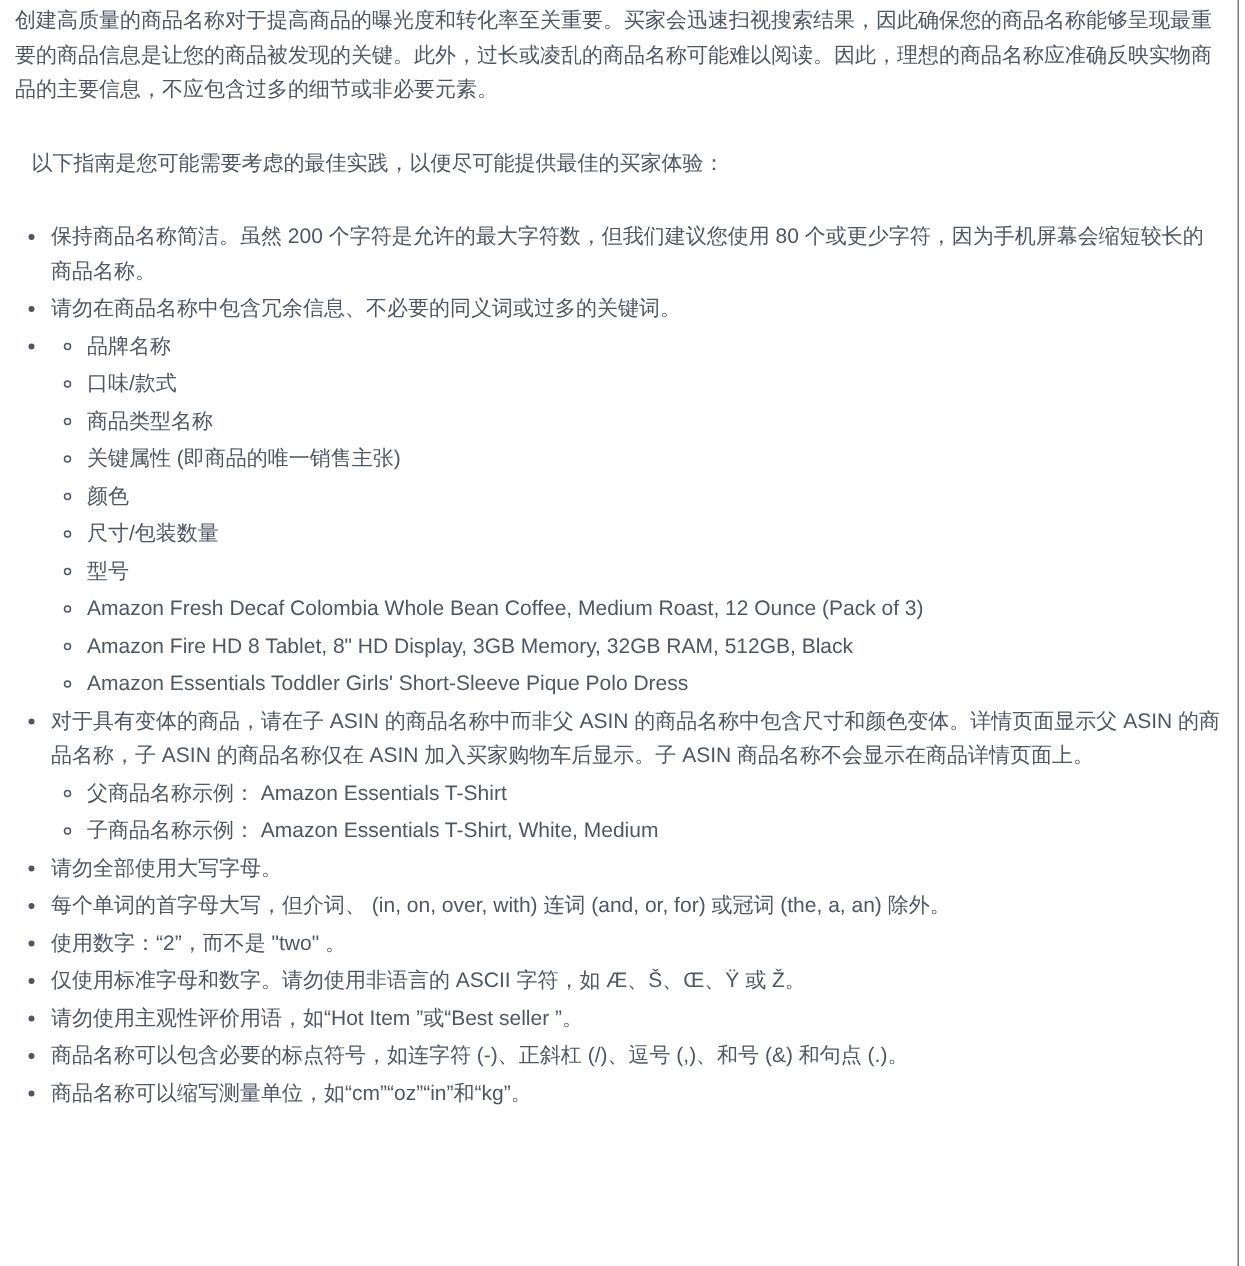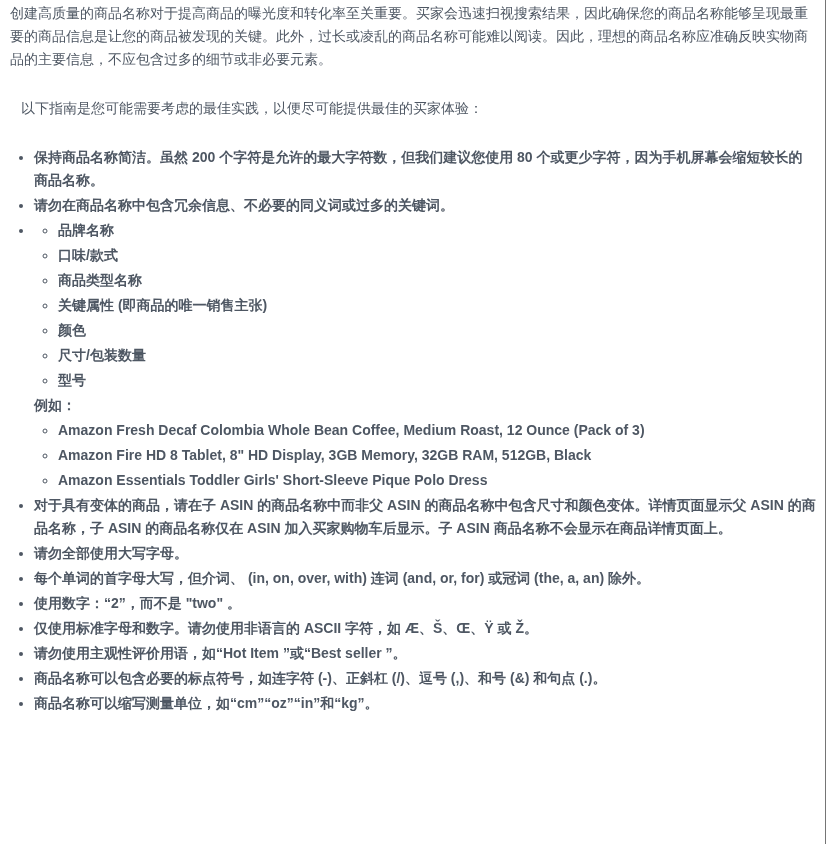--- a/index.html
+++ b/index.html
@@ -36,21 +36,20 @@
     margin-top: 26px;
     margin-left: 11px;
   }
   ul.toplist {
     margin: 26px 0 0 0;
     padding-left: 24px;
     list-style-type: disc;
   }
   ul.toplist > li {
     margin-bottom: 2px;
-    font-weight: bold;
   }
   ul.sublist {
     margin: 2px 0 2px 0;
     padding-left: 24px;
     list-style-type: circle;
   }
   ul.sublist > li {
     margin-bottom: 2px;
   }
   .example-label {
@@ -88,30 +87,33 @@
     <li>
       <ul class="sublist">
         <li><span>品牌名称</span></li>
         <li><span>口味/款式</span></li>
         <li><span>商品类型名称</span></li>
         <li><span>关键属性 (即商品的唯一销售主张)</span></li>
         <li><span>颜色</span></li>
         <li><span>尺寸/包装数量</span></li>
         <li><span>型号</span></li>
       </ul>
-      <div class="example-label">例如：</div>
       <ul class="sublist">
         <li><span>Amazon Fresh Decaf Colombia Whole Bean Coffee, Medium Roast, 12 Ounce (Pack of 3)</span></li>
         <li><span>Amazon Fire HD 8 Tablet, 8" HD Display, 3GB Memory, 32GB RAM, 512GB, Black</span></li>
         <li><span>Amazon Essentials Toddler Girls' Short-Sleeve Pique Polo Dress</span></li>
       </ul>
     </li>
 
     <li>
       <span>对于具有变体的商品，请在子 ASIN 的商品名称中而非父 ASIN 的商品名称中包含尺寸和颜色变体。详情页面显示父 ASIN 的商品名称，子 ASIN 的商品名称仅在 ASIN 加入买家购物车后显示。子 ASIN 商品名称不会显示在商品详情页面上。</span>
+      <ul class="sublist">
+        <li><span>父商品名称示例： Amazon Essentials T-Shirt</span></li>
+        <li><span>子商品名称示例： Amazon Essentials T-Shirt, White, Medium</span></li>
+      </ul>
     </li>
 
     <li>
       <span>请勿全部使用大写字母。</span>
     </li>
 
     <li>
       <span>每个单词的首字母大写，但介词、 (in, on, over, with) 连词 (and, or, for) 或冠词 (the, a, an) 除外。</span>
     </li>
 

